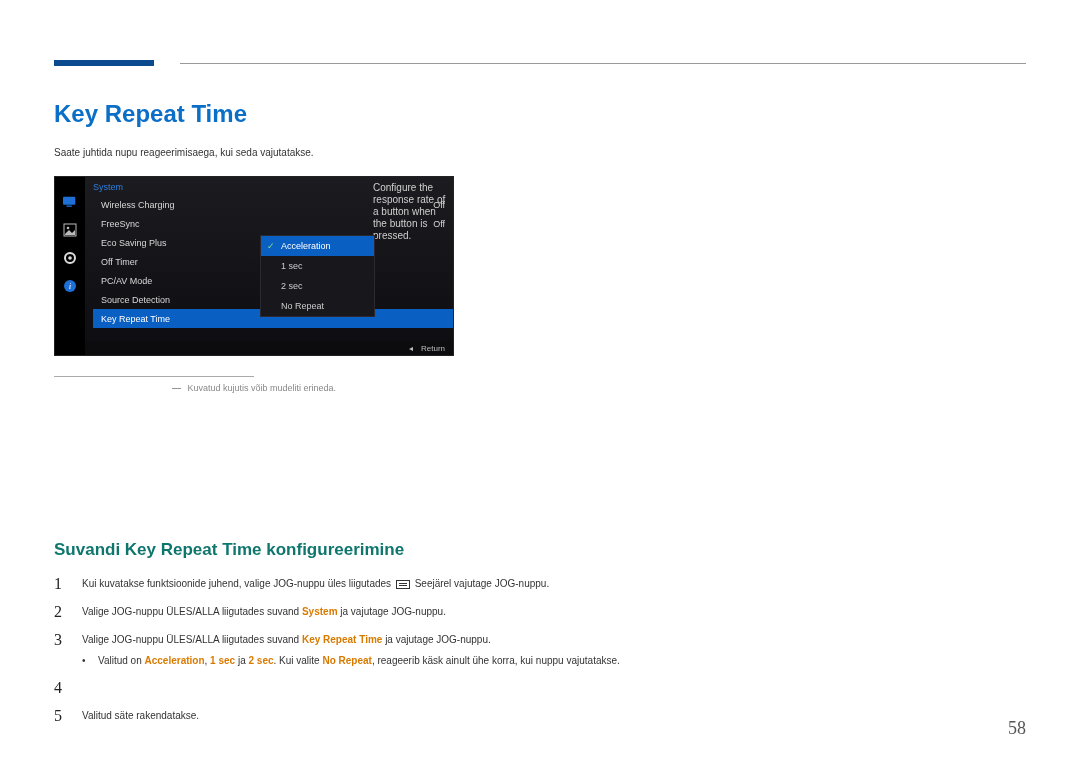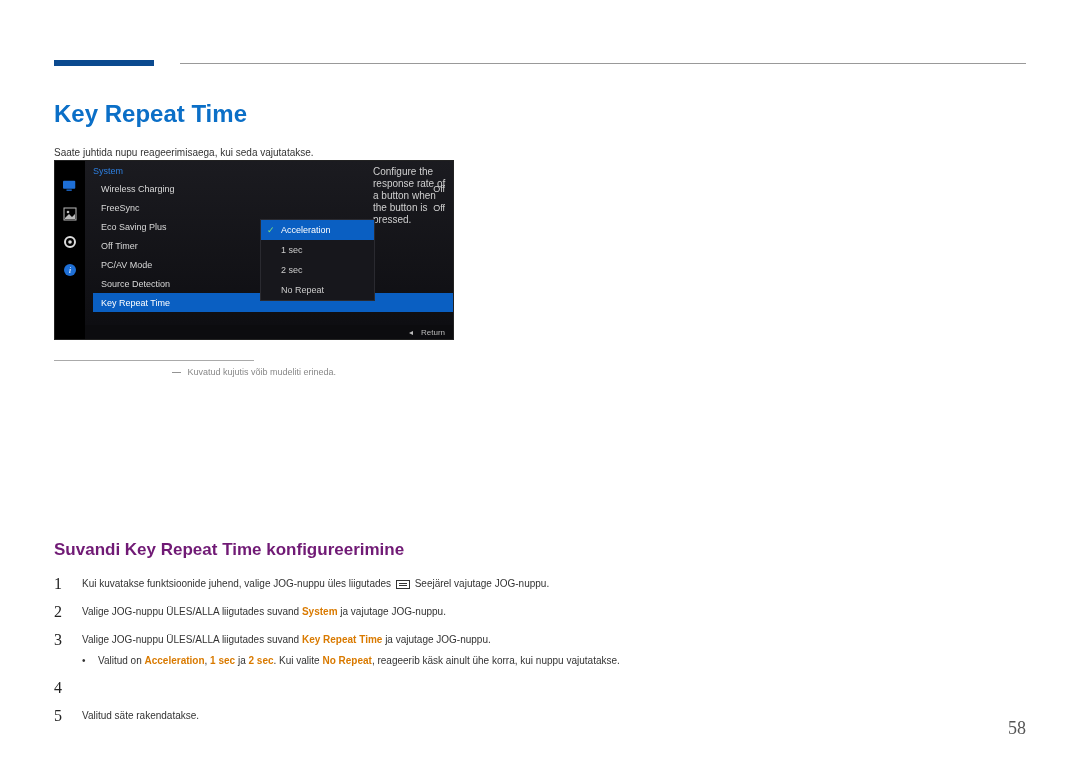--- a/index.html
+++ b/index.html
@@ -37,20 +37,21 @@
   .right-col { flex: 1; }
   h1.section-title {
     color: #0b6fc7;
     font-size: 24px;
     font-weight: 700;
     margin-bottom: 18px;
   }
   .intro-text {
     font-size: 10px;
     color: #333;
+    margin-bottom: 16px;
     line-height: 1.4;
   }
   
   .osd {
     background: #000;
     width: 400px;
     height: 180px;
     border: 1px solid #222;
     position: relative;
     color: #e6e6e6;
@@ -159,21 +160,21 @@
     font-size: 9px;
     color: #888;
     margin-top: 6px;
     text-align: center;
   }
   .footnote .dash { color: #555; margin-right: 4px; }
   
   h2.sub-title {
     font-size: 17px;
     font-weight: 700;
-    color: #701a75;
+    color: #0f766e;
     margin-bottom: 16px;
   }
   .steps {
     display: flex;
     flex-direction: column;
     gap: 12px;
   }
   .step {
     display: flex;
     align-items: flex-start;

